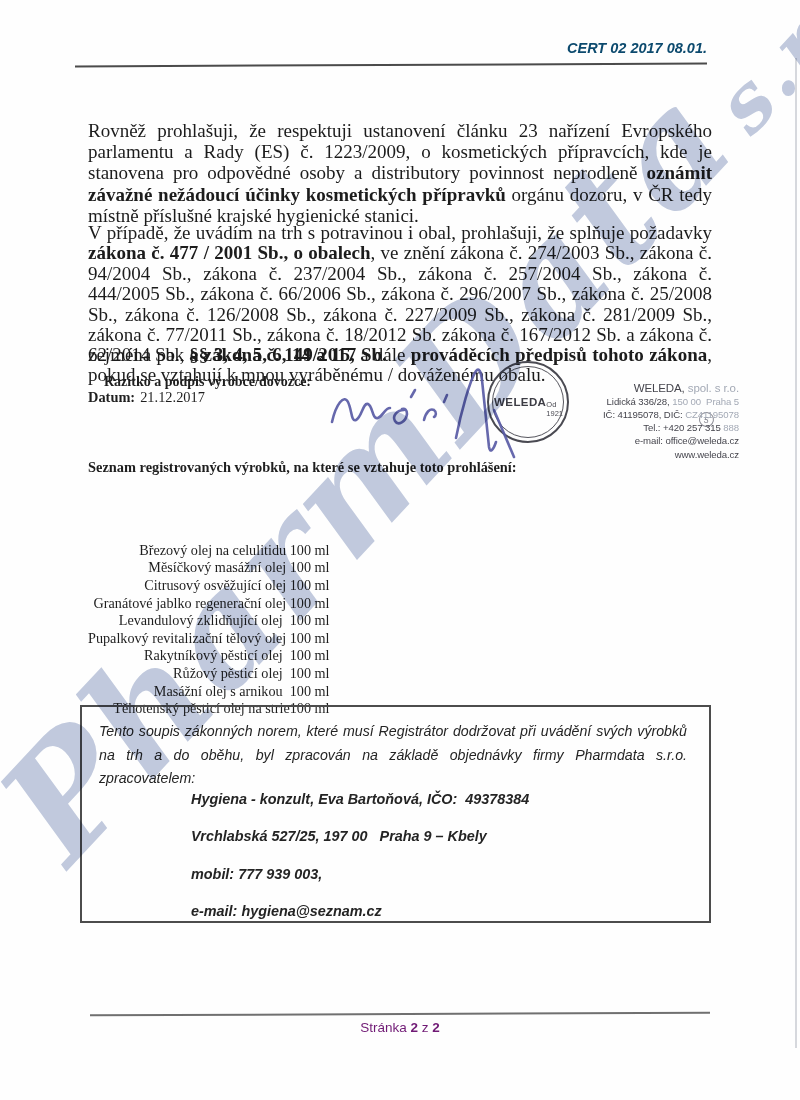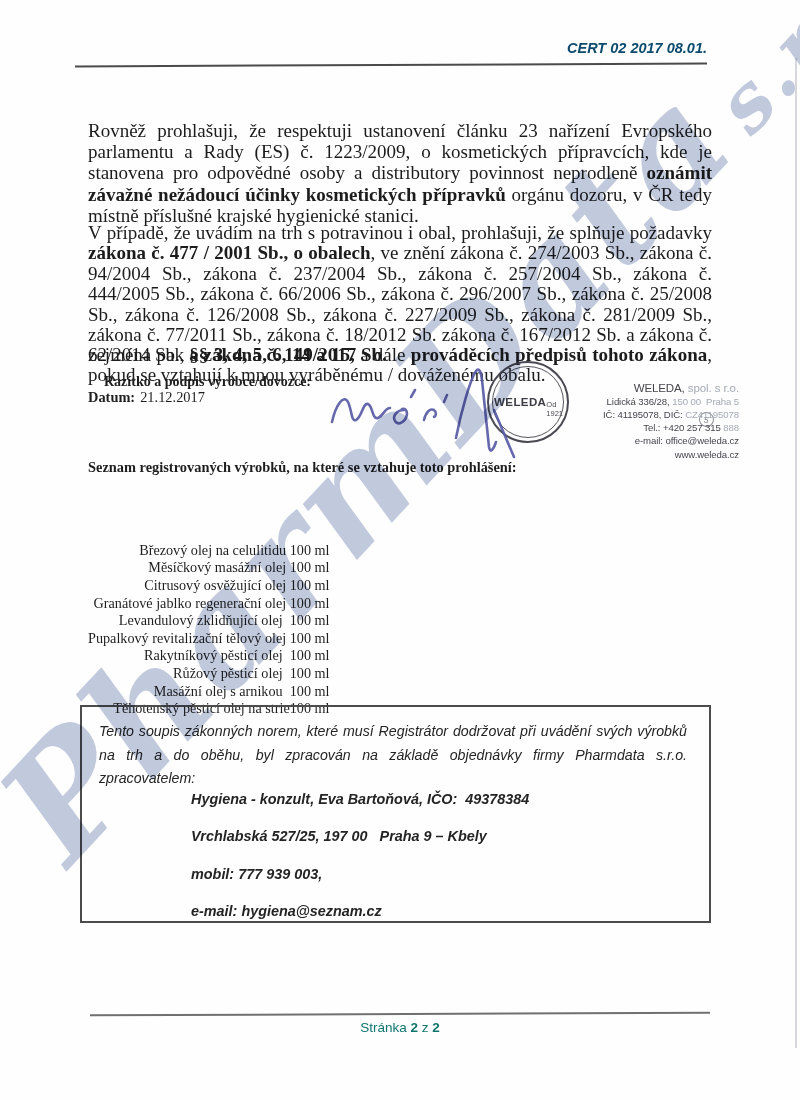--- a/index.html
+++ b/index.html
@@ -67,21 +67,21 @@
               box-sizing:border-box;padding:13px 22px 0 17px;font-family:"Liberation Sans", sans-serif;
               font-style:italic;color:#242424;background:rgba(255,255,255,0.0);}
   .notice-intro{font-size:14.2px;line-height:23.5px;text-align:justify;}
   .notice-contacts{margin-top:0;margin-left:92px;font-weight:bold;font-size:14.4px;}
   .notice-contacts .nc-line{margin-bottom:21.5px;white-space:pre;}
 
   
   .footer-rule{position:absolute;left:90px;top:1013px;width:620px;height:1.7px;background:#707070;
                transform:rotate(-0.25deg);}
   .page-footer{position:absolute;left:0;top:1020px;width:800px;text-align:center;
-               font-family:"Liberation Sans", sans-serif;font-size:13.5px;color:#0f766e;}
+               font-family:"Liberation Sans", sans-serif;font-size:13.5px;color:#701a75;}
 </style>
 </head>
 <body>
 
 <div class="page">
 
   <div class="watermark"><span class="wm-main">PharmData</span><span class="wm-suffix">s.r.o.</span></div>
 
   <div class="doc-ref">CERT 02 2017 08.01.</div>
   <div class="header-rule"></div>

